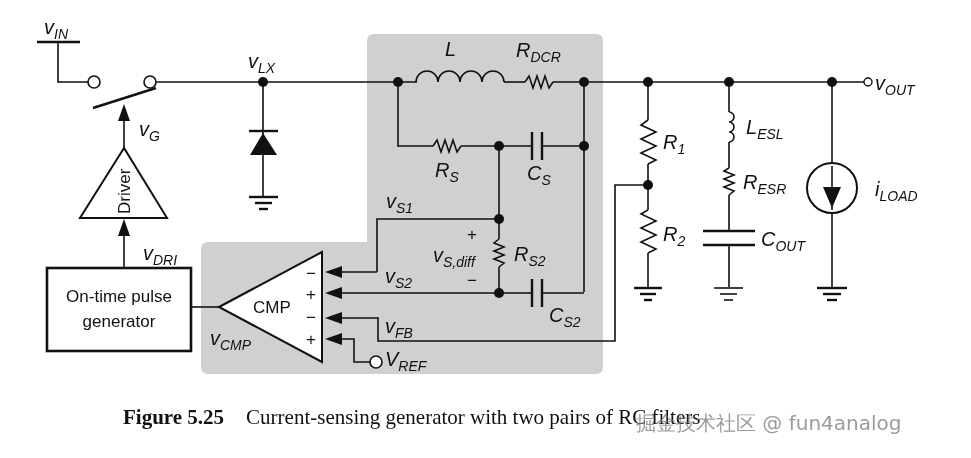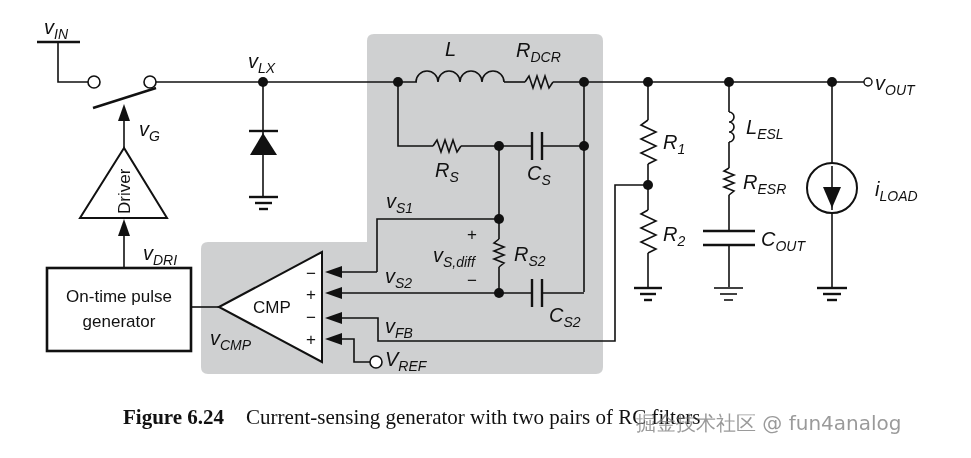--- a/index.html
+++ b/index.html
@@ -162,14 +162,14 @@
   <text class="plain" x="0" y="0" font-size="16" transform="translate(130,214) rotate(-90)">Driver</text>
   <text class="plain" x="119" y="302" text-anchor="middle" font-size="17">On-time pulse</text>
   <text class="plain" x="119" y="327" text-anchor="middle" font-size="17">generator</text>
   <text class="plain" x="253" y="313" font-size="18">CMP</text>
   <text class="plain" x="306" y="279" font-size="16">−</text>
   <text class="plain" x="306" y="300" font-size="16">+</text>
   <text class="plain" x="306" y="323" font-size="16">−</text>
   <text class="plain" x="306" y="345" font-size="16">+</text>
 </svg>
 
-<div class="cap"><b>Figure 6.24</b><span>Current-sensing generator with two pairs of RC filters</span></div>
+<div class="cap"><b>Figure 5.25</b><span>Current-sensing generator with two pairs of RC filters</span></div>
 <div class="wm">掘金技术社区 @ fun4analog</div>
 
 </body></html>

